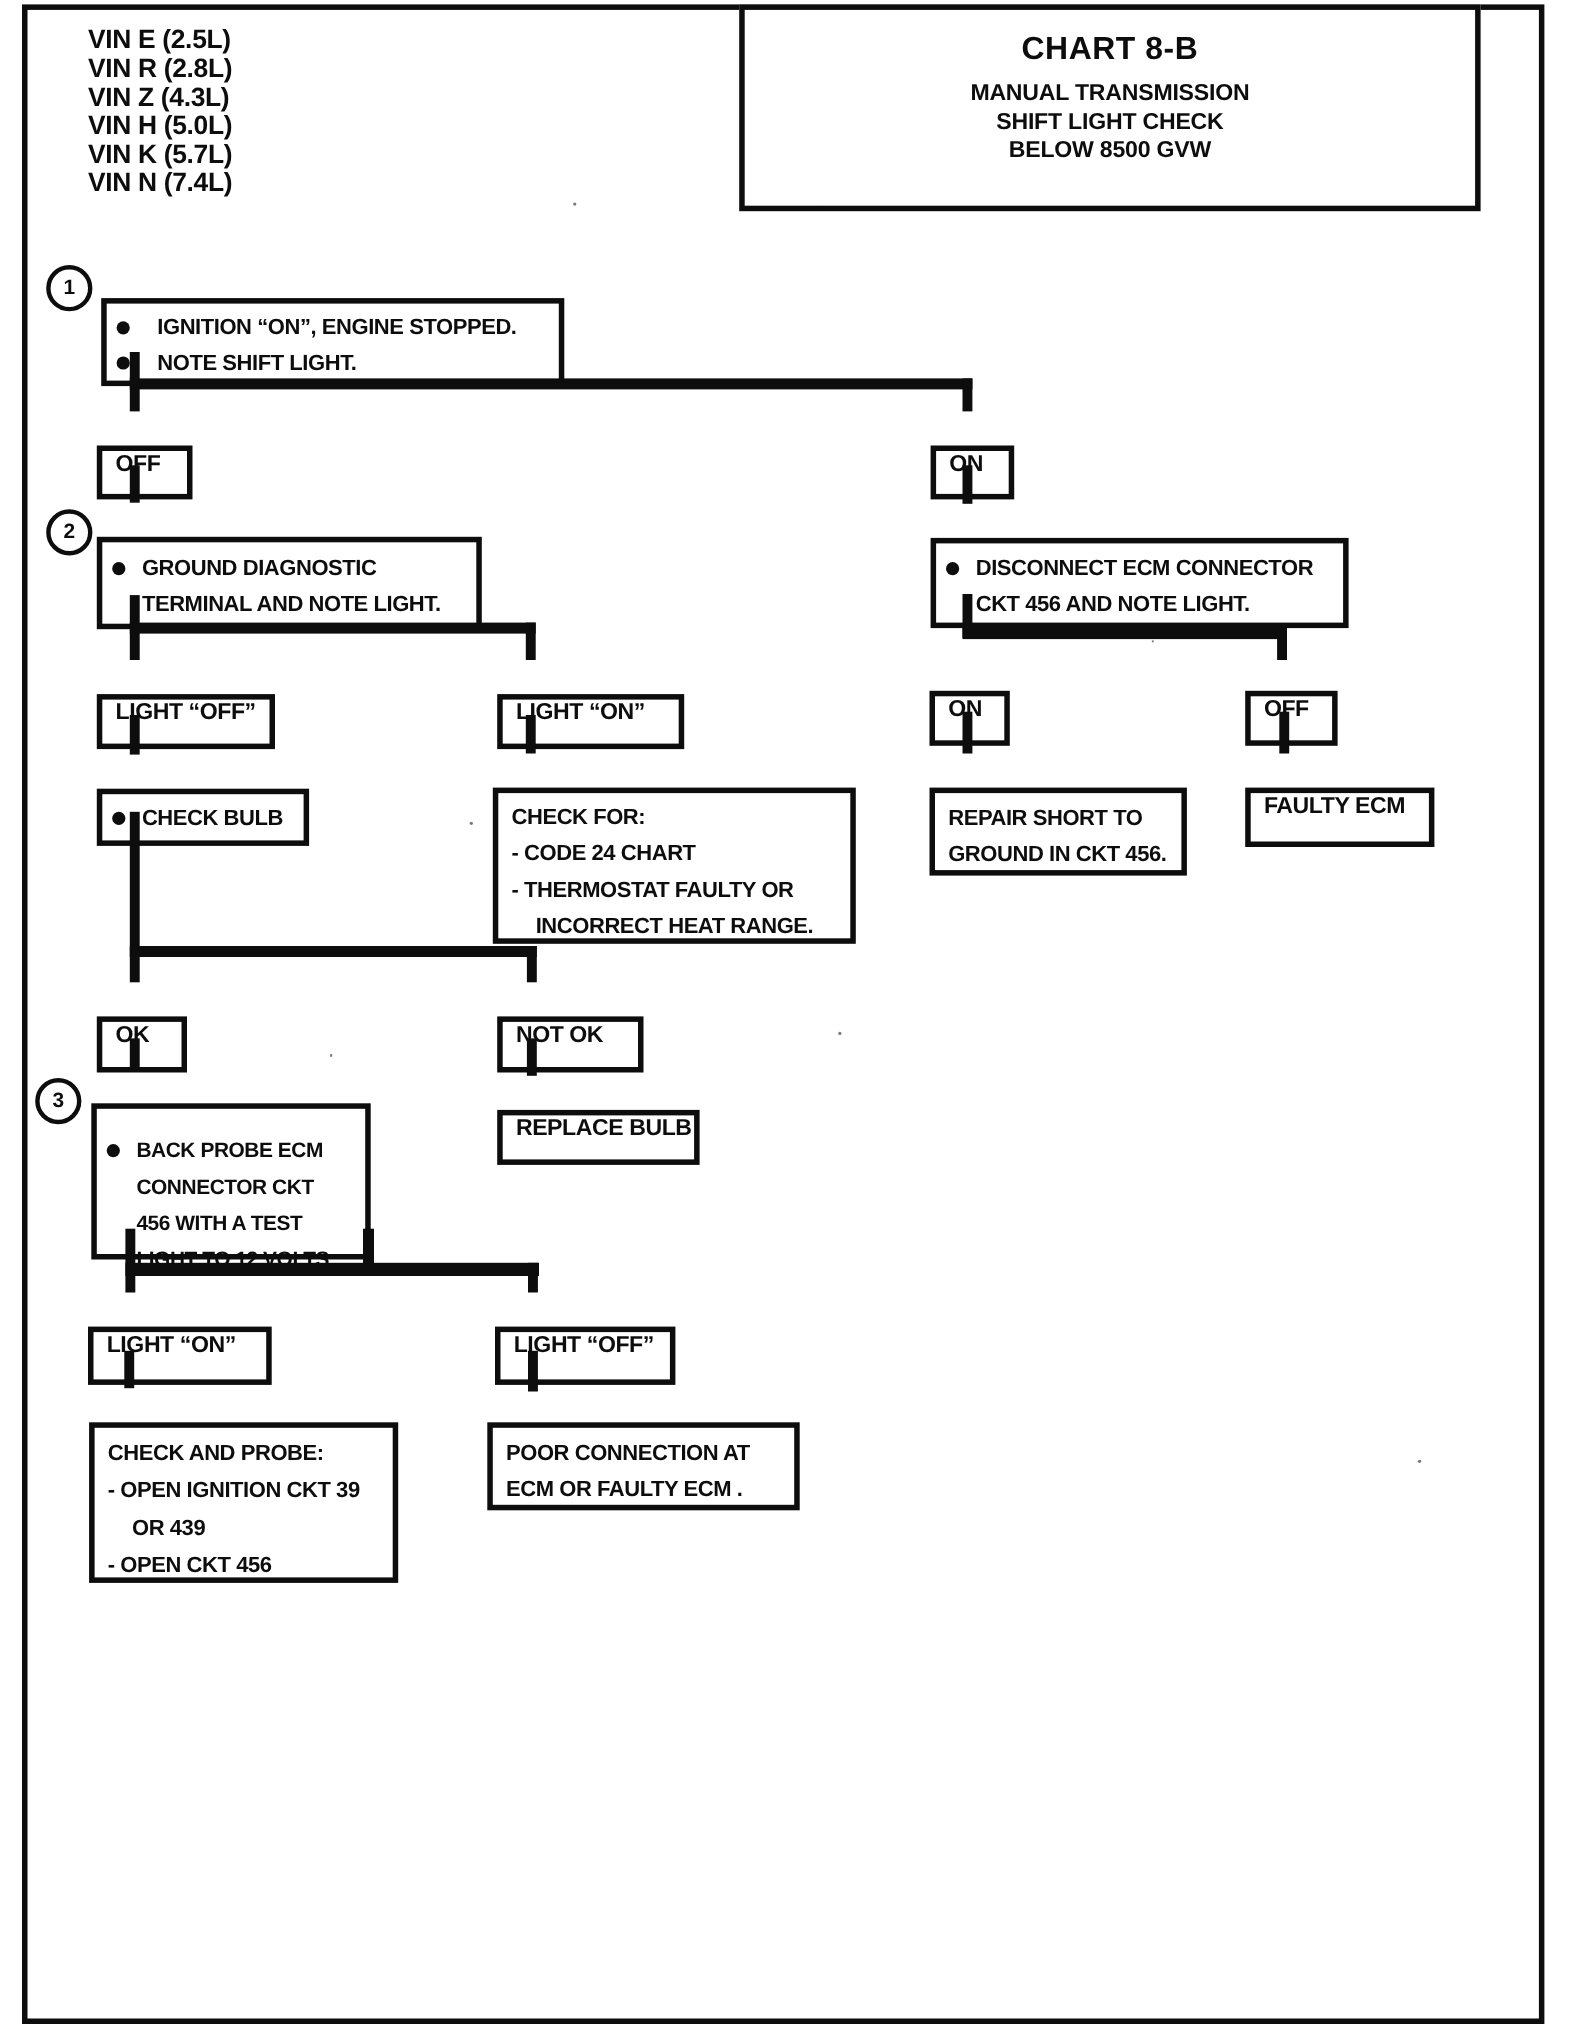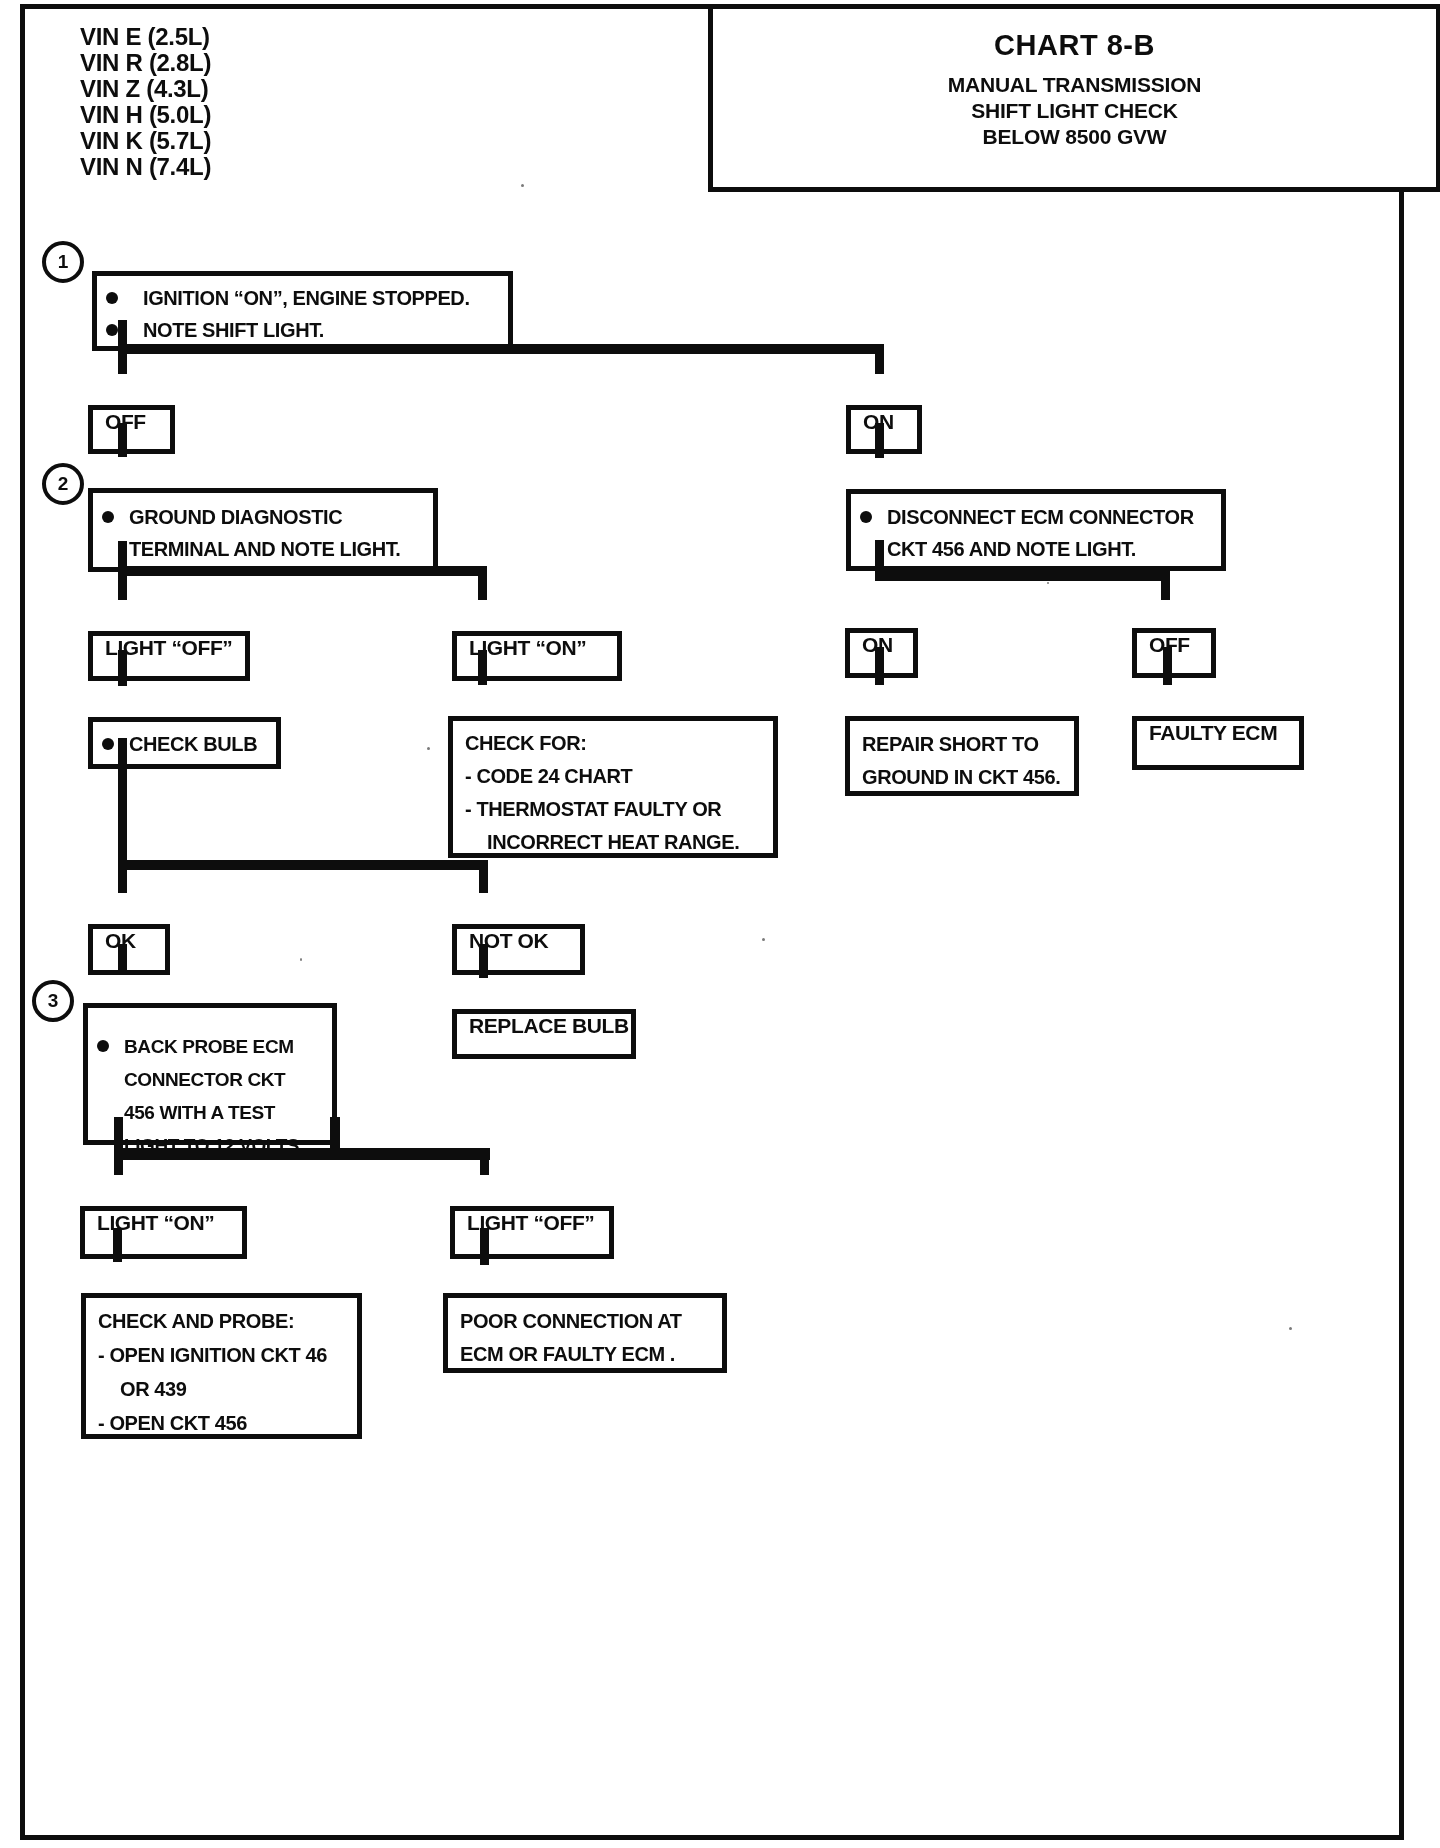--- a/index.html
+++ b/index.html
@@ -49,21 +49,21 @@
 
   <div class="vin">
     <div>VIN E (2.5L)</div>
     <div>VIN R (2.8L)</div>
     <div>VIN Z (4.3L)</div>
     <div>VIN H (5.0L)</div>
     <div>VIN K (5.7L)</div>
     <div>VIN N (7.4L)</div>
   </div>
 
-  <div class="titlebox" style="left:708px;top:4px;width:733px;height:188px">
+  <div class="titlebox" style="left:672px;top:4px;width:674px;height:188px">
     <div class="t1">CHART 8-B</div>
     <div class="t2">
       <div>MANUAL TRANSMISSION</div>
       <div>SHIFT LIGHT CHECK</div>
       <div>BELOW 8500 GVW</div>
     </div>
   </div>
 
   <div class="circ" style="left:42px;top:241px">
     <span>1</span>
@@ -213,21 +213,21 @@
   <div class="n lbl" style="left:80px;top:1175px;width:167px;height:53px">
     <span>LIGHT “ON”</span>
   </div>
   <div class="n lbl" style="left:450px;top:1175px;width:164px;height:53px">
     <span>LIGHT “OFF”</span>
   </div>
 
   <div class="ln" style="left:113px;top:1228px;width:9px;height:34px"></div>
   <div class="n tb" style="left:81px;top:1262px;width:281px;height:146px;padding:6px 0 0 12px;line-height:34px">
     <div>CHECK AND PROBE:</div>
-    <div>- OPEN IGNITION CKT 46</div>
+    <div>- OPEN IGNITION CKT 39</div>
     <div class="ind">OR 439</div>
     <div>- OPEN CKT 456</div>
   </div>
 
   <div class="ln" style="left:480px;top:1228px;width:9px;height:37px"></div>
   <div class="n tb" style="left:443px;top:1262px;width:284px;height:80px;padding:7px 0 0 12px;line-height:33px">
     <div>POOR CONNECTION AT</div>
     <div>ECM OR FAULTY ECM .</div>
   </div>
 

